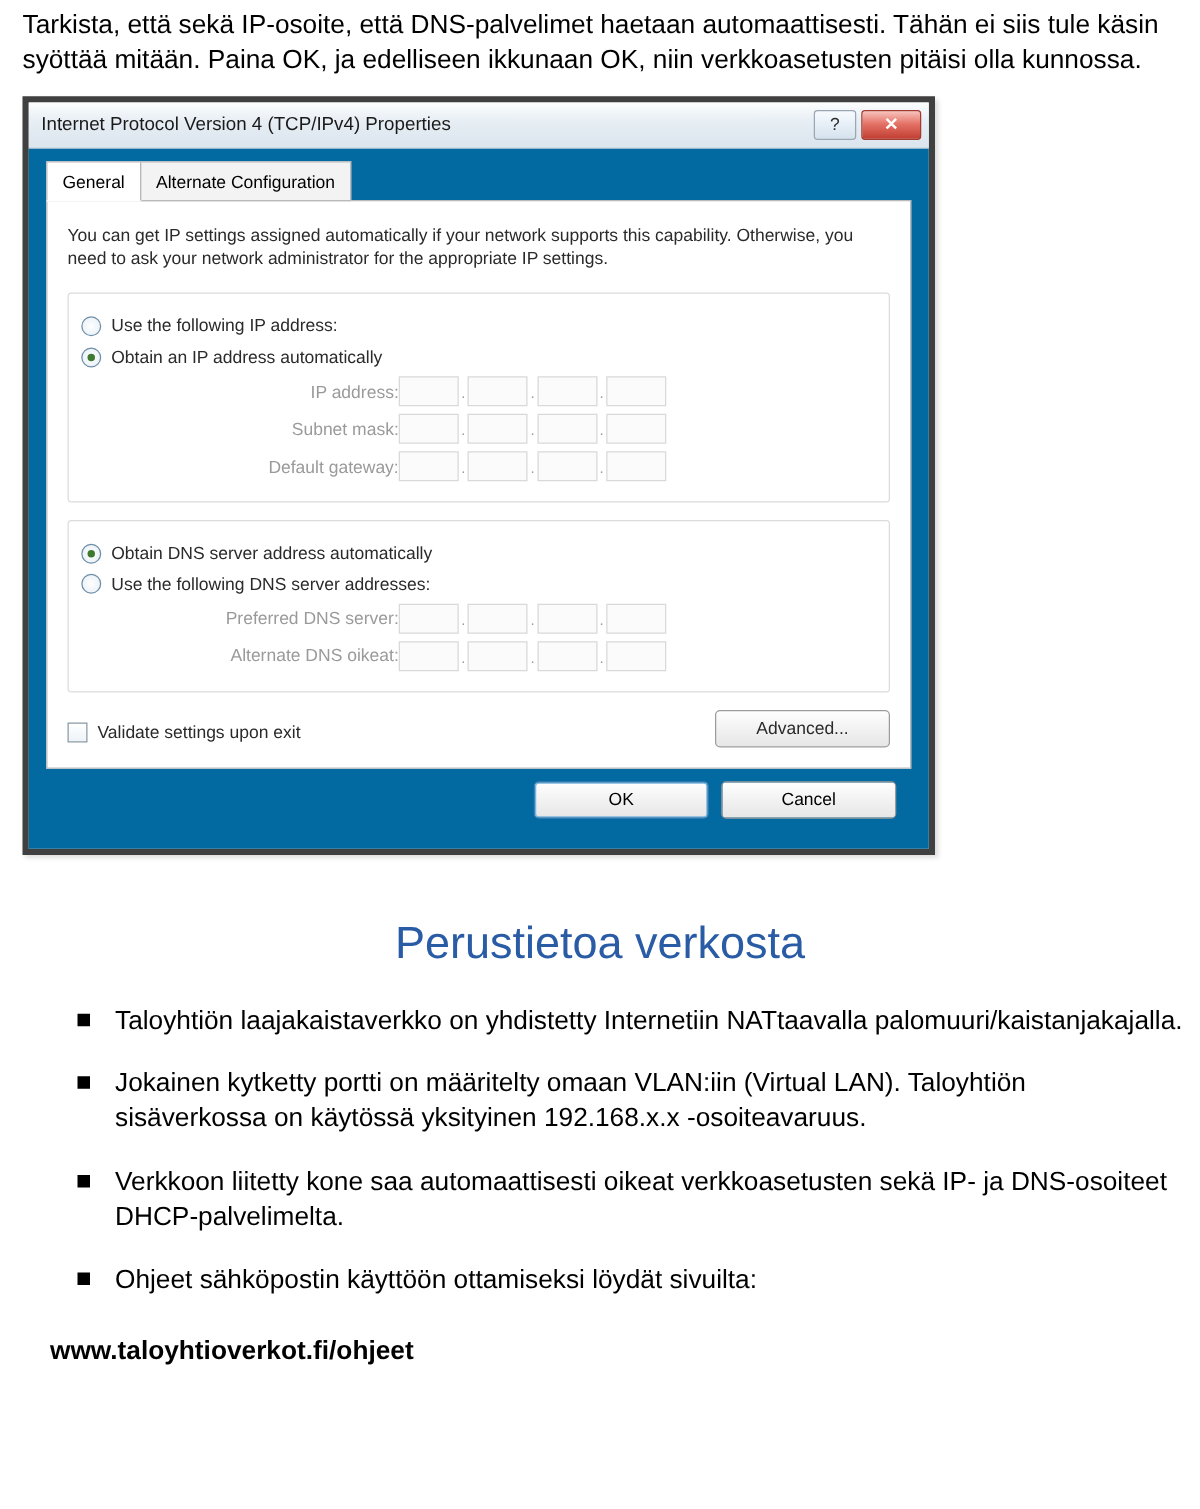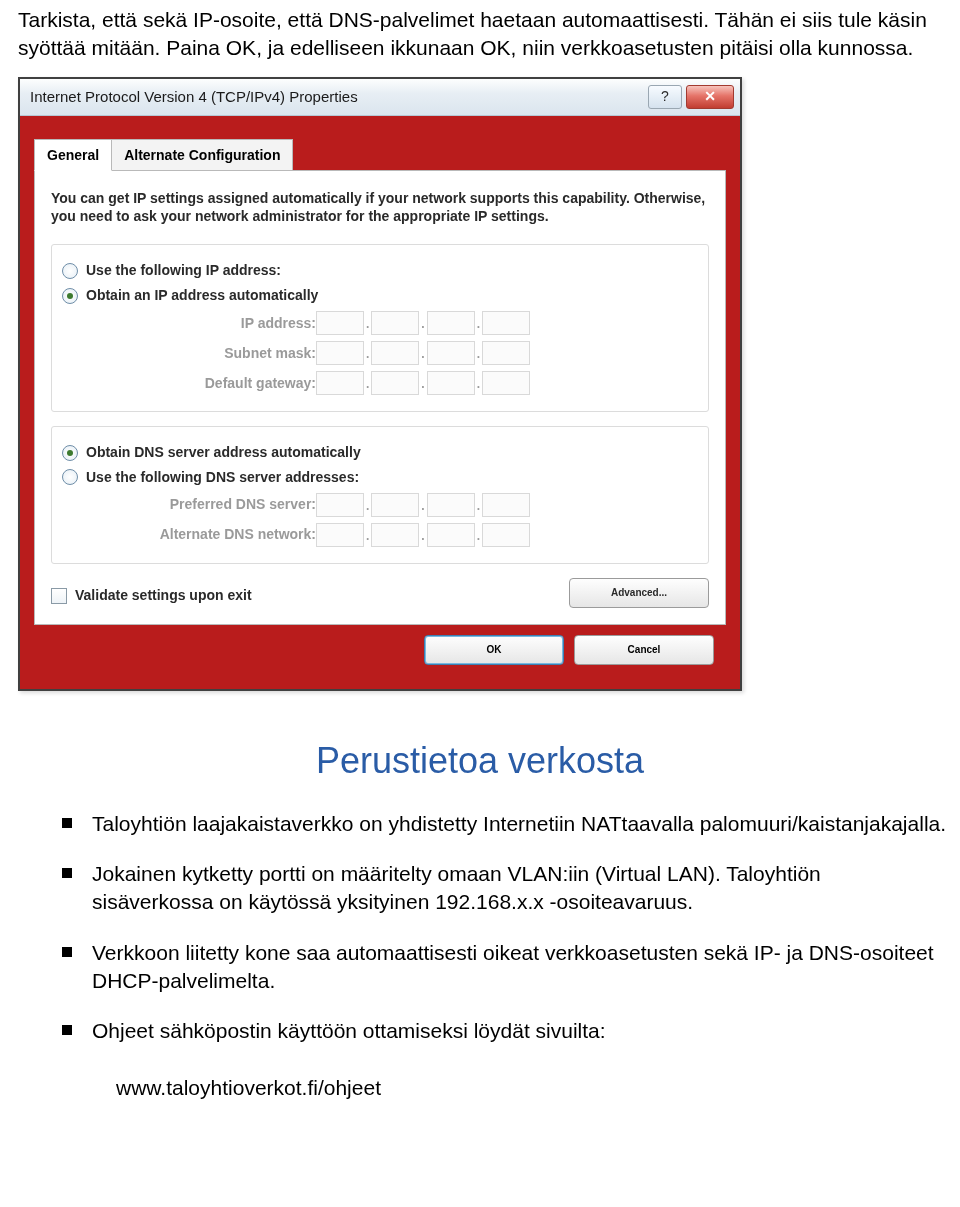--- a/index.html
+++ b/index.html
@@ -11,21 +11,21 @@
     color: #000;
     font-size: 21px;
     line-height: 1.35;
   }
   .intro {
     padding: 6px 18px 10px 18px;
   }
   .dialog-wrap {
     margin: 4px 10px 0 18px;
     width: 720px;
-    border: 2px solid #404040;
+    border: 5px solid #404040;
     background: #f2f2f2;
     box-shadow: 2px 2px 4px rgba(0,0,0,0.15);
   }
   .titlebar {
     display: flex;
     align-items: center;
     height: 36px;
     background: linear-gradient(#fdfefe, #e7eef4 40%, #dbe5ee);
     border-bottom: 1px solid #b7c7d4;
     padding: 0 6px 0 10px;
@@ -52,23 +52,22 @@
     width: 32px;
   }
   .win-btn.close {
     width: 46px;
     background: linear-gradient(#f7c4bd,#e57368 45%, #c13d31);
     border: 1px solid #a23a30;
     color: #fff;
     font-weight: bold;
   }
   .dialog-body {
-    padding: 23px 14px 14px 14px;
-    background: #b91c1c;
-    font-weight: bold;
+    padding: 10px 14px 14px 14px;
+    background: #0369a1;
   }
   .tabs {
     display: flex;
     gap: 0;
     margin-bottom: -1px;
     font-size: 14px;
   }
   .tab {
     padding: 6px 12px 5px 12px;
     border: 1px solid #b9b9b9;
@@ -160,21 +159,21 @@
     border: 1px solid #8a9aa6;
     background: linear-gradient(#fff,#eef3f7);
     flex: 0 0 auto;
   }
   .btn {
     min-width: 110px;
     height: 28px;
     border: 1px solid #9b9b9b;
     border-radius: 4px;
     background: linear-gradient(#fefefe,#e6e6e6);
-    font-size: 10px;
+    font-size: 14px;
     display: flex; align-items: center; justify-content: center;
     padding: 0 14px;
     margin-left: 10px;
   }
   .btn.primary {
     border: 1px solid #3c7fb1;
     box-shadow: 0 0 0 1px #78b7e0 inset;
   }
   .dialog-footer {
     display: flex; justify-content: flex-end;
@@ -198,22 +197,22 @@
   .bullet::before {
     content: "";
     position: absolute;
     left: -30px;
     top: 8px;
     width: 10px;
     height: 10px;
     background: #000;
   }
   .footer-line {
-    font-weight: normal;
-    padding: 6px 0 0 116px;
+    font-weight: bold;
+    padding: 6px 0 0 40px;
     font-size: 21px;
   }
 </style>
 </head>
 <body>
 
 <div class="intro">Tarkista, että sekä IP-osoite, että DNS-palvelimet haetaan automaattisesti. Tähän ei siis tule käsin syöttää mitään. Paina OK, ja edelliseen ikkunaan OK, niin verkkoasetusten pitäisi olla kunnossa.</div>
 
 <div class="dialog-wrap">
   <div class="titlebar">
@@ -299,21 +298,21 @@
             <span class="ip-seg"></span>
               <span class="ip-sep">.</span>
               <span class="ip-seg"></span>
               <span class="ip-sep">.</span>
               <span class="ip-seg"></span>
               <span class="ip-sep">.</span>
               <span class="ip-seg"></span>
           </span>
         </div>
         <div class="field-row">
-          <span class="flabel">Alternate DNS network:</span>
+          <span class="flabel">Alternate DNS oikeat:</span>
           <span class="ip-box">
             <span class="ip-seg"></span>
               <span class="ip-sep">.</span>
               <span class="ip-seg"></span>
               <span class="ip-sep">.</span>
               <span class="ip-seg"></span>
               <span class="ip-sep">.</span>
               <span class="ip-seg"></span>
           </span>
         </div>

